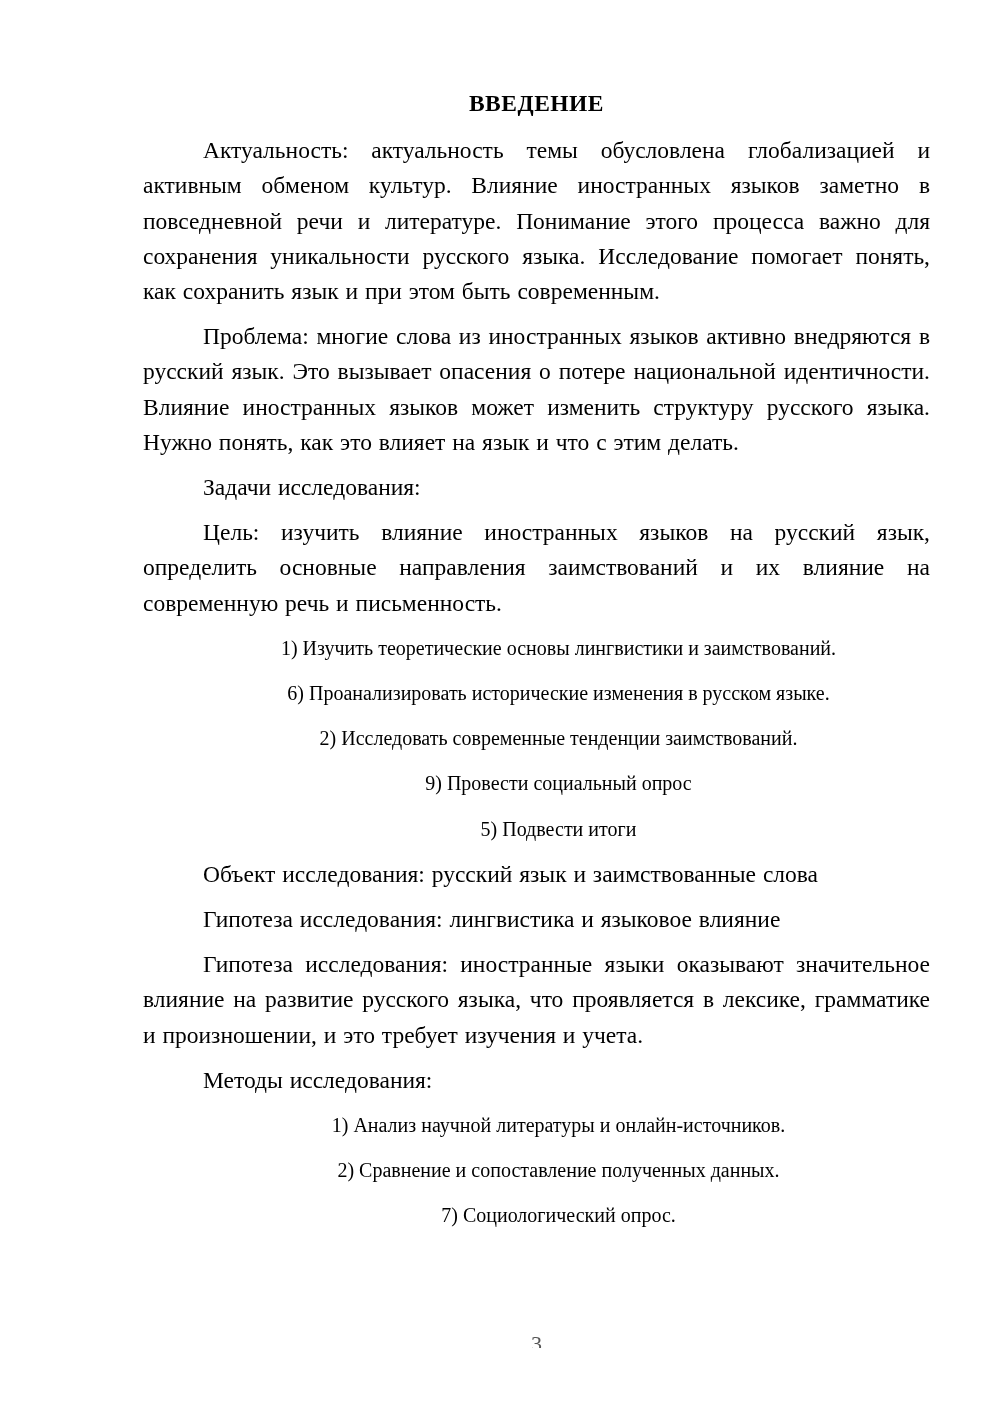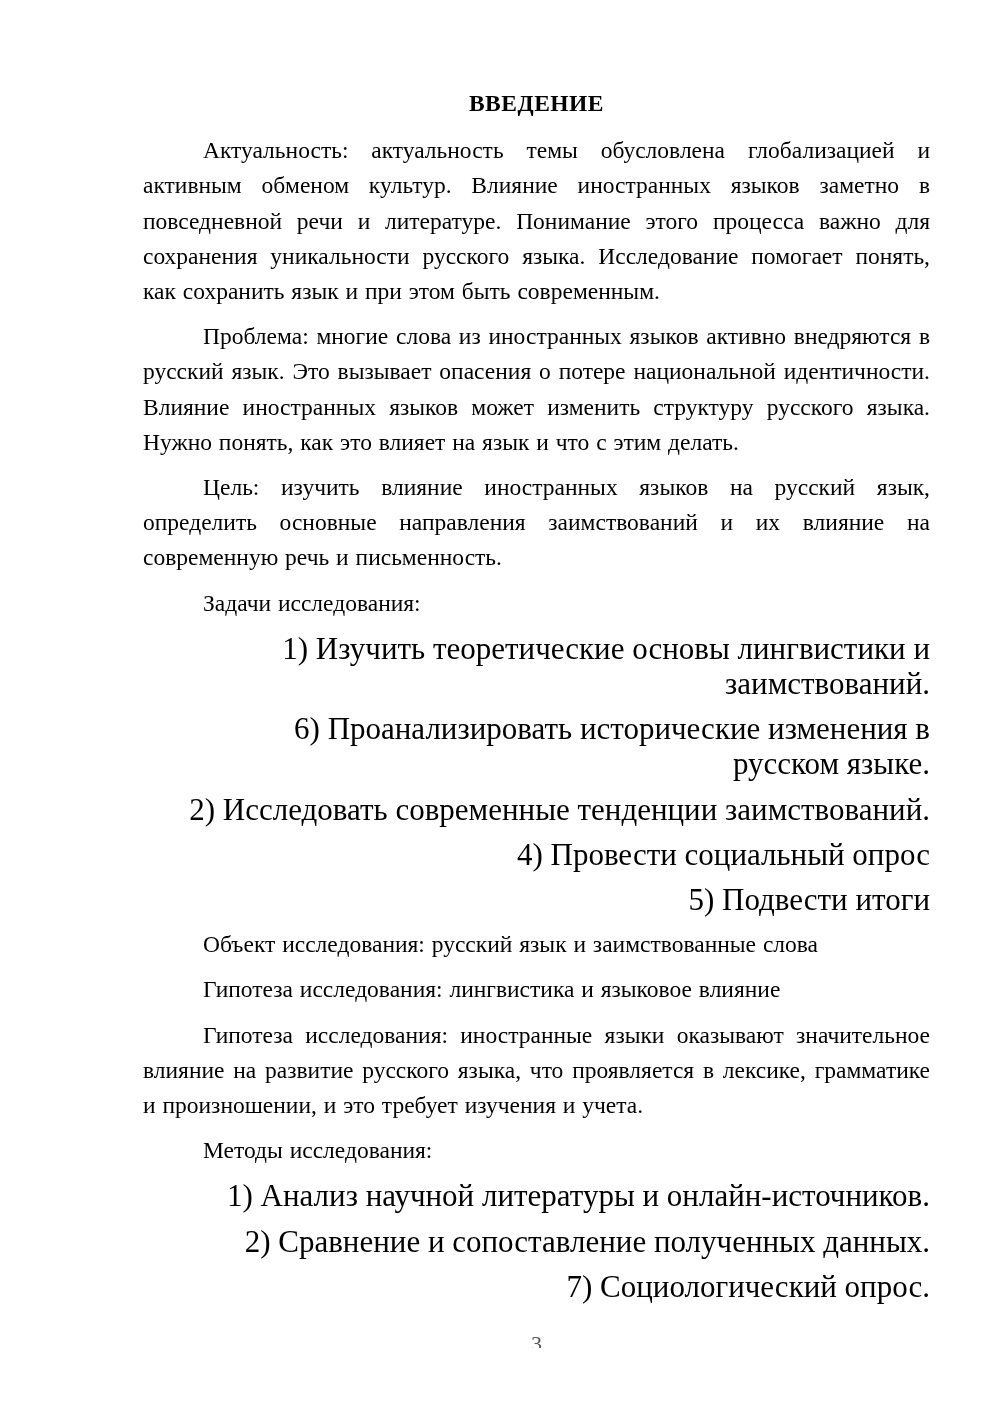--- a/index.html
+++ b/index.html
@@ -32,23 +32,23 @@
   }
   .para {
     font-size: 23.5px;
     line-height: 35.2px;
     text-align: justify;
     text-indent: 60px;
     margin: 0 0 10px 0;
     word-spacing: 1px;
   }
   .list-item {
-    font-size: 31px;
+    font-size: 20px;
     line-height: 35.2px;
-    text-align: right;
+    text-align: center;
     text-indent: 0;
     margin: 0 0 10px 0;
     padding-left: 44px;
   }
   .page-number {
     position: absolute;
     left: 143px;
     top: 1329px;
     width: 787px;
     text-align: center;
@@ -61,28 +61,28 @@
 
 <div class="page" style="color: rgb(0, 0, 0);">
   <div class="content">
 
     <h1 class="doc-title">ВВЕДЕНИЕ</h1>
 
     <p class="para">Актуальность: актуальность темы обусловлена глобализацией и активным обменом культур. Влияние иностранных языков заметно в повседневной речи и литературе. Понимание этого процесса важно для сохранения уникальности русского языка. Исследование помогает понять, как сохранить язык и при этом быть современным.</p>
 
     <p class="para">Проблема: многие слова из иностранных языков активно внедряются в русский язык. Это вызывает опасения о потере национальной идентичности. Влияние иностранных языков может изменить структуру русского языка. Нужно понять, как это влияет на язык и что с этим делать.</p>
 
+    <p class="para">Задачи исследования:</p>
+
     <p class="para">Цель: изучить влияние иностранных языков на русский язык, определить основные направления заимствований и их влияние на современную речь и письменность.</p>
-
-    <p class="para">Задачи исследования:</p>
 
     <p class="list-item">1) Изучить теоретические основы лингвистики и заимствований.</p>
     <p class="list-item">6) Проанализировать исторические изменения в русском языке.</p>
     <p class="list-item">2) Исследовать современные тенденции заимствований.</p>
-    <p class="list-item">4) Провести социальный опрос</p>
+    <p class="list-item">9) Провести социальный опрос</p>
     <p class="list-item">5) Подвести итоги</p>
 
     <p class="para">Объект исследования: русский язык и заимствованные слова</p>
 
     <p class="para">Гипотеза исследования: лингвистика и языковое влияние</p>
 
     <p class="para">Гипотеза исследования: иностранные языки оказывают значительное влияние на развитие русского языка, что проявляется в лексике, грамматике и произношении, и это требует изучения и учета.</p>
 
     <p class="para">Методы исследования:</p>
 

